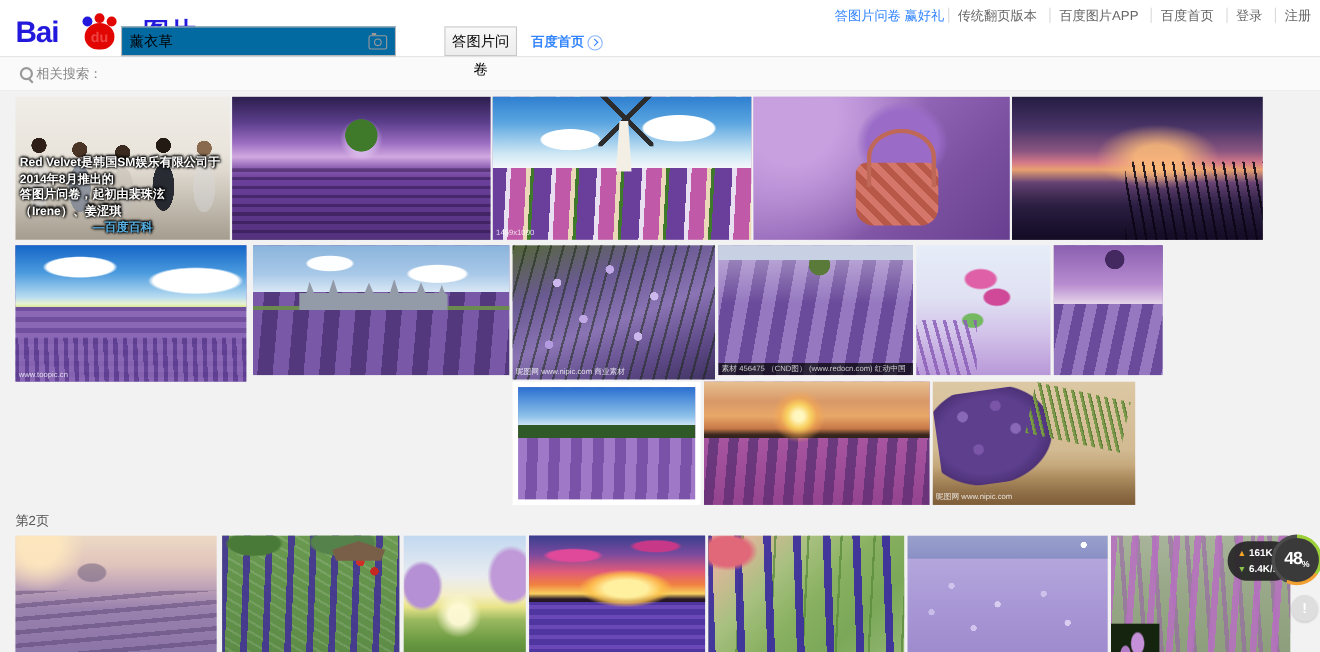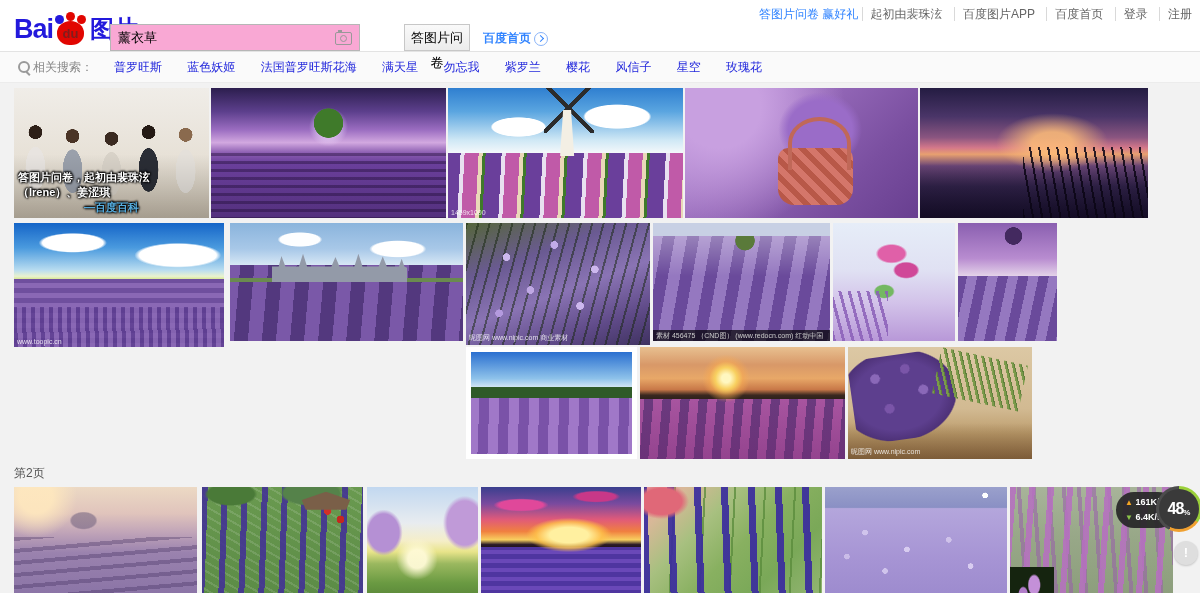--- a/index.html
+++ b/index.html
@@ -1,36 +1,36 @@
 <!DOCTYPE html>
 <html><head>
 <meta charset="utf-8">
 <style>
   html,body{margin:0;padding:0;}
   body{width:1200px;height:593px;position:relative;overflow:hidden;background:#f2f2f2;
        font-family:"Liberation Sans","DejaVu Sans",sans-serif;-webkit-font-smoothing:antialiased;}
 
   
   .header{position:absolute;left:0;top:0;width:1200px;height:51px;background:#fff;border-bottom:1px solid #e3e3e3;z-index:30;}
-  .logo{position:absolute;left:14px;top:11px;height:36px;display:flex;align-items:center;cursor:pointer;}
+  .logo{position:absolute;left:14px;top:11px;height:36px;display:flex;align-items:center;cursor:pointer;gap:20px;}
   .logo-bai{font-size:27px;font-weight:bold;color:#2319dc;letter-spacing:-1px;}
   .paw{position:relative;width:33px;height:33px;margin:0 1px;}
   .paw .pad{position:absolute;left:3px;top:8px;width:27px;height:24px;background:#e10601;border-radius:50% 50% 46% 46%;}
   .paw .toe{position:absolute;width:9px;height:9px;border-radius:50%;background:#e10601;}
   .paw .toe.t1{left:1px;top:2px;background:#2319dc;}
   .paw .toe.t2{left:12px;top:-1px;}
   .paw .toe.t3{left:23px;top:2px;}
-  .paw .du{position:absolute;left:0;top:13px;width:33px;text-align:center;color:#7f1d1d;font-weight:bold;font-size:13px;}
+  .paw .du{position:absolute;left:0;top:13px;width:33px;text-align:center;color:#ef4444;font-weight:bold;font-size:13px;}
   .logo-product{font-size:24px;font-weight:bold;color:#2319dc;margin-left:2px;}
 
   .nav{position:absolute;left:110px;top:8px;height:14px;z-index:31;}
   .nav-item{display:inline-block;margin-right:9px;font-size:12px;color:#333;cursor:pointer;}
   .nav-item.active{font-weight:bold;color:#000;}
 
-  .search-box{position:absolute;left:110px;top:24px;width:250px;height:27px;background:#f9a8d4;border:1px solid #b6b6b6;box-sizing:border-box;z-index:31;}
+  .search-box{position:absolute;left:110px;top:24px;width:250px;height:27px;background:#0369a1;border:1px solid #b6b6b6;box-sizing:border-box;z-index:31;}
   .search-input{position:absolute;left:0;top:0;width:262px;height:25px;border:none;outline:none;padding:0 0 0 7px;font-size:13px;color:#000;background:transparent;font-family:inherit;}
   .cam{position:absolute;right:7px;top:7px;width:15px;height:11px;border:1px solid #999;border-radius:2px;cursor:pointer;}
   .cam::before{content:'';position:absolute;left:4px;top:2px;width:5px;height:5px;border:1px solid #999;border-radius:50%;}
   .cam::after{content:'';position:absolute;left:2px;top:-3px;width:4px;height:2px;background:#999;}
   .search-btn{position:absolute;left:404px;top:24px;width:66px;height:27px;background:linear-gradient(#f9f9f9,#ececec);
       border:1px solid #c7c7c7;box-sizing:border-box;font-size:13px;color:#000;text-align:center;line-height:25px;cursor:pointer;z-index:31;}
   .filter-link{position:absolute;left:483px;top:30px;font-size:12px;font-weight:bold;color:#3385ff;cursor:pointer;z-index:31;display:flex;align-items:center;gap:3px;}
   .filter-arrow{display:inline-block;width:12px;height:12px;border:1px solid #8ab4f8;border-radius:50%;position:relative;}
   .filter-arrow::after{content:'';position:absolute;left:3px;top:3.5px;width:4px;height:4px;border-top:1px solid #3385ff;border-right:1px solid #3385ff;transform:rotate(45deg);}
 
@@ -279,48 +279,36 @@
     <span class="cam"></span>
   </div>
   <div class="search-btn">答图片问卷</div>
   <div class="filter-link">
     <span>百度首页</span>
     <span class="filter-arrow"></span>
   </div>
 
   <div class="acct">
     <span class="promo">答图片问卷 赢好礼</span>
-    <span class="acct-item">起初由裴珠泫</span>
+    <span class="acct-item">传统翻页版本</span>
     <span class="acct-item">百度图片APP</span>
     <span class="acct-item">百度首页</span>
     <span class="acct-item">登录</span>
     <span class="acct-item">注册</span>
   </div>
 </div>
 
 <div class="related">
   <span class="mag"></span>
   <span class="rel-label">相关搜索：</span>
-  <span class="rel-terms">
-    <span class="rel-term">普罗旺斯</span>
-    <span class="rel-term">蓝色妖姬</span>
-    <span class="rel-term">法国普罗旺斯花海</span>
-    <span class="rel-term">满天星</span>
-    <span class="rel-term">勿忘我</span>
-    <span class="rel-term">紫罗兰</span>
-    <span class="rel-term">樱花</span>
-    <span class="rel-term">风信子</span>
-    <span class="rel-term">星空</span>
-    <span class="rel-term">玫瑰花</span>
-  </span>
 </div>
 
 <div class="ph i1">
   <div class="rv-cap">
-    <br>
+    <span>Red Velvet是韩国SM娱乐有限公司于2014年8月推出的</span><br>
     <span>答图片问卷，起初由裴珠泫（Irene）、姜涩琪</span>
     <span class="rv-src">—百度百科</span>
   </div>
 </div>
 <div class="ph i2"></div>
 <div class="ph i3">
   <span class="blades"></span>
   <span class="tower"></span>
   <span class="wm">1459x1000</span>
 </div>

